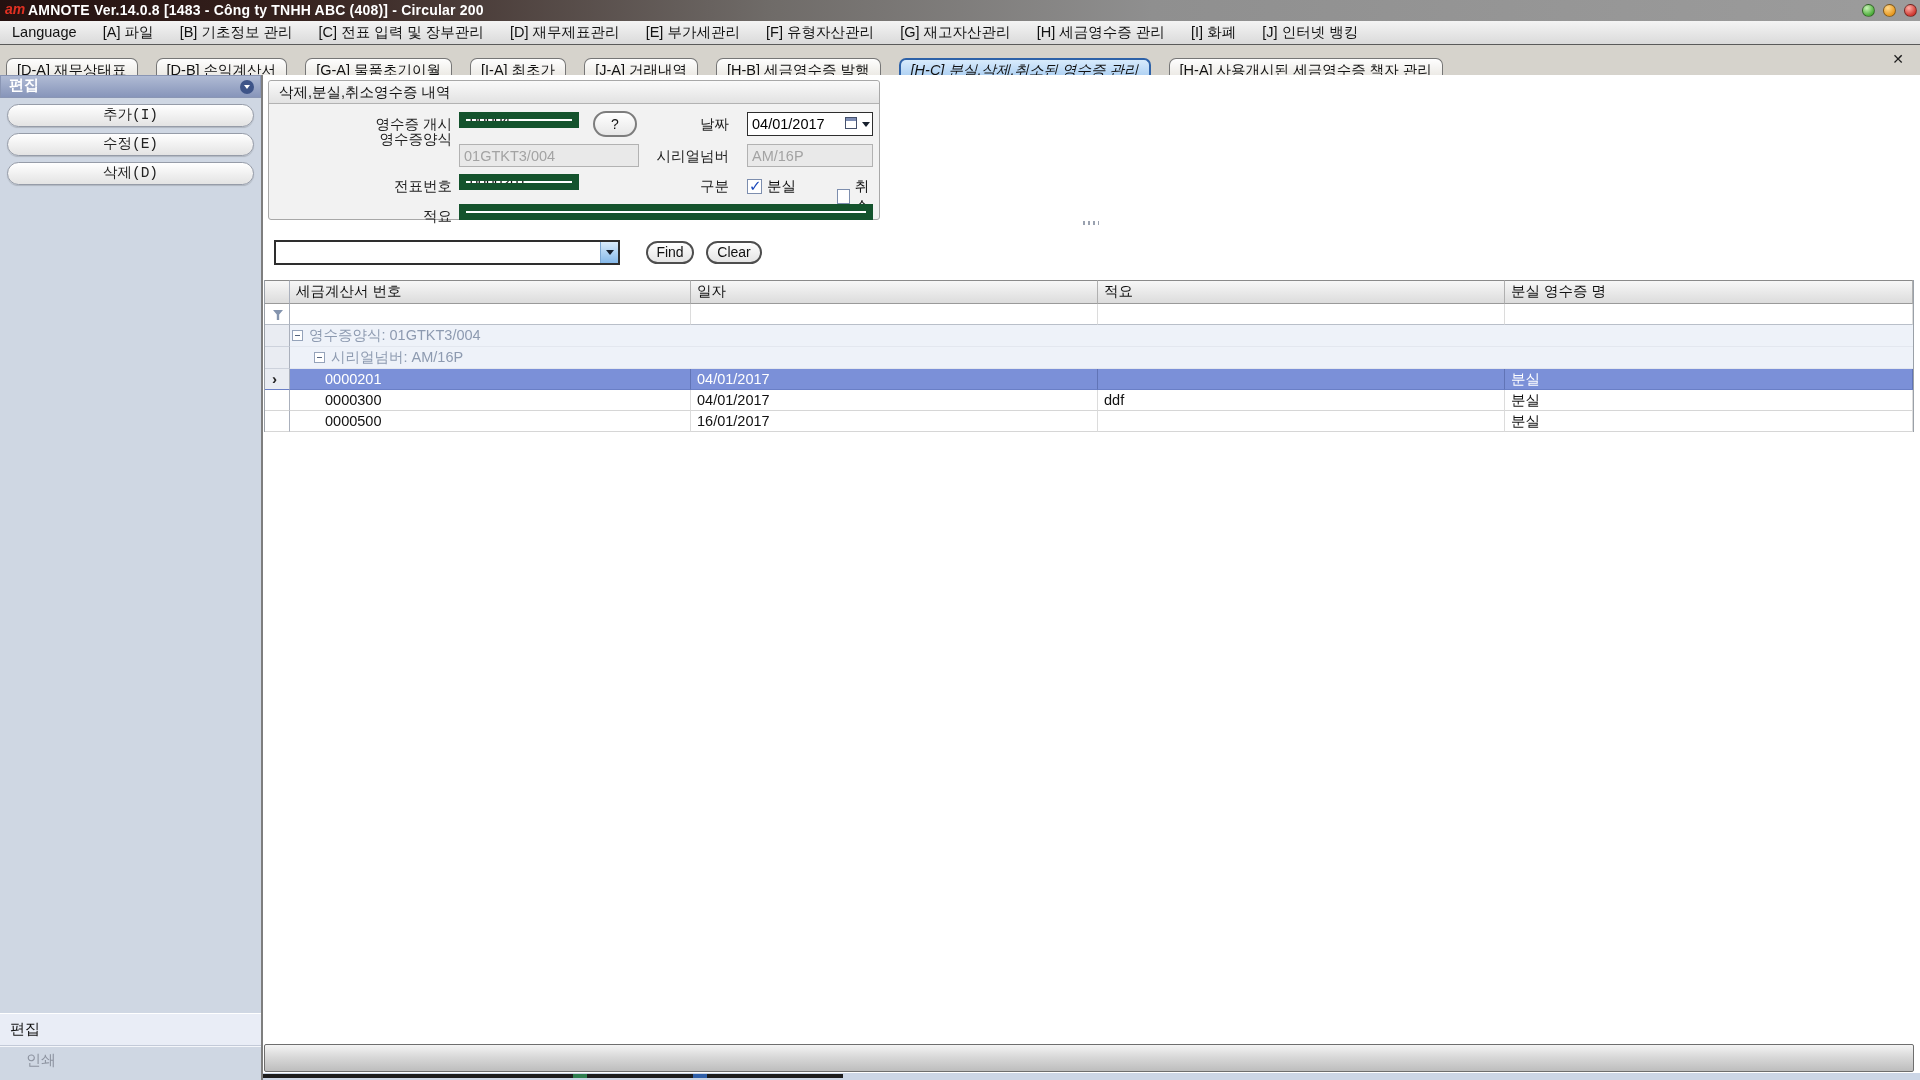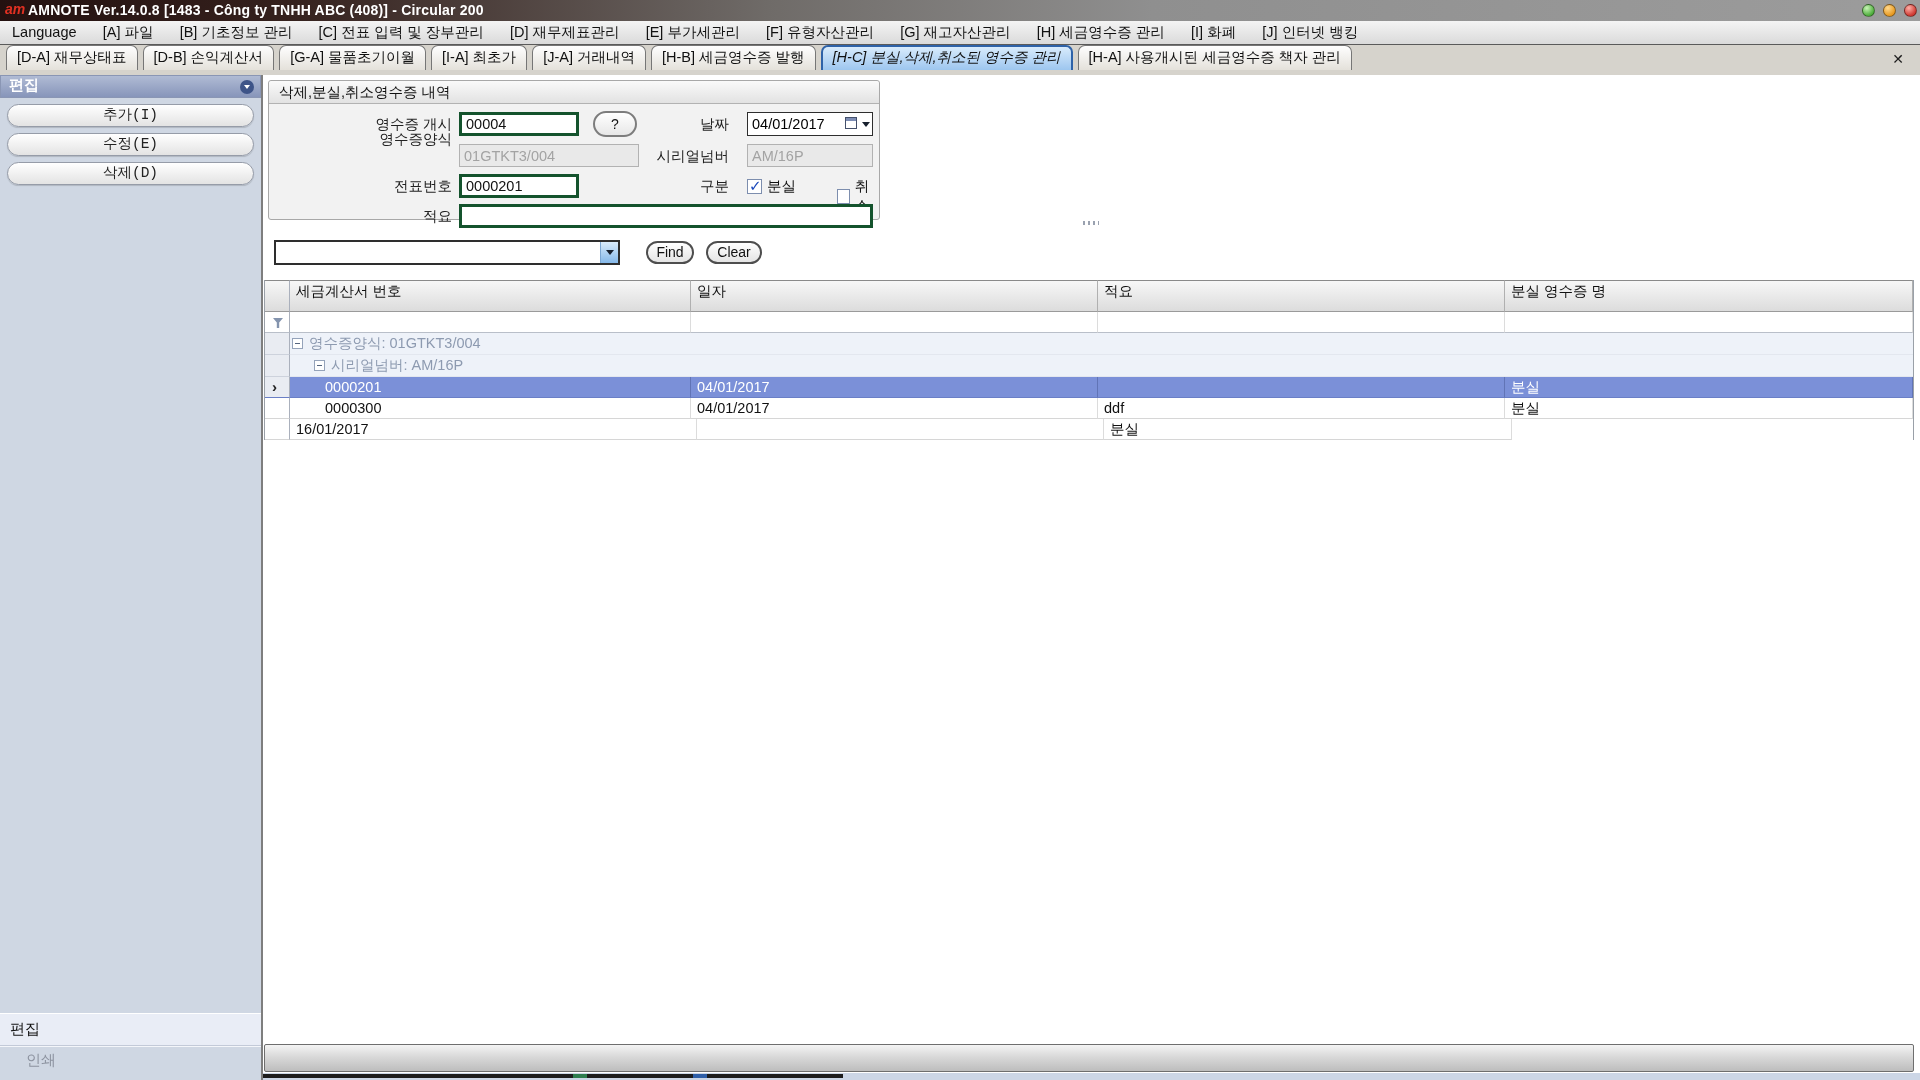--- a/index.html
+++ b/index.html
@@ -16,21 +16,21 @@
   .tl-max { left:1883px; background:radial-gradient(circle at 35% 28%,#ffd98e,#e89a22 70%); }
   .tl-close { left:1904px; background:radial-gradient(circle at 35% 28%,#ffb0a8,#cf3a32 70%); }
 
   
   .menubar { position:absolute; left:0; top:21px; width:1920px; height:24px;
     background:linear-gradient(#f4f4f4,#dadada); border-bottom:1px solid #5a5a5a; padding-left:1px; }
   .menubar .mi { display:inline-block; padding:0 11px; line-height:23px; font-size:14.5px; cursor:default; }
 
   
   .tabstrip { position:absolute; left:0; top:45px; width:1920px; height:30px; background:#d6d3cc; }
-  .tabs { position:absolute; left:6px; top:0; display:flex; gap:5px; }
+  .tabs { position:absolute; left:6px; top:13px; display:flex; gap:18px; }
   .tab { height:25px; line-height:23px; padding:0 10px; font-size:14.5px; white-space:nowrap;
     border:1px solid #767676; border-bottom:none; border-radius:7px 7px 0 0;
     background:linear-gradient(#fefefe,#e4e1da); cursor:default; }
   .tab.active { background:linear-gradient(#d8ebfc 0%,#9dc6ef 100%); border:2px solid #2e62a8; border-bottom:none; line-height:21px;font-style:italic; }
   .tab-close { position:absolute; right:16px; top:6px; font-size:14px; font-weight:bold; color:#1c1c1c; cursor:default; }
 
   
   .sidebar { position:absolute; left:0; top:75px; width:263px; height:1005px;
     background:#cfd7e3; border-right:2px solid #7e7e7e;font-family:Liberation Mono, monospace; }
   .side-header { height:23px; background:linear-gradient(#b0bbd4,#8795ba); border:1px solid #8a96b4;
@@ -50,21 +50,21 @@
   
   .main { position:absolute; left:263px; top:75px; width:1657px; height:1005px; background:#fff; }
 
   
   .form-panel { position:absolute; left:5px; top:5px; width:612px; height:140px;
     background:#f2f2f2; border:1px solid #a8a8a8; border-radius:3px; }
   .form-title { height:23px; line-height:22px; padding-left:10px; font-size:14.5px;
     background:linear-gradient(#fafafa,#e2e2e2); border-bottom:1px solid #b2b2b2; border-radius:3px 3px 0 0; }
   .flabel { position:absolute; width:175px; text-align:right; font-size:14.5px; line-height:24px; color:#222; }
   .flabel2 { position:absolute; width:120px; text-align:right; font-size:14.5px; line-height:24px; color:#222; }
-  .finput { position:absolute; height:24px; border:3px solid #14532d; background:#fff; font-size:14.5px;
+  .finput { position:absolute; height:16px; border:7px solid #14532d; background:#fff; font-size:14.5px;
     padding:0 4px; font-family:inherit; color:#111; }
   .finput.disabled { background:#e9e9e9; color:#a3a3a3; border:1px solid #b2b2b2; height:23px; }
   .help-btn { position:absolute; width:44px; height:26px; border:2px solid #7d7d7d; border-radius:13px;
     background:linear-gradient(#ffffff,#e7e7e7); text-align:center; line-height:22px; font-size:14px; cursor:default; }
   .date-wrap { position:absolute; height:24px; }
   .date-wrap input { width:100%; height:24px; border:1px solid #2e2e2e; background:#fff; font-size:14.5px; padding:0 26px 0 4px; font-family:inherit; }
   .cal-ico { position:absolute; right:16px; top:5px; width:12px; height:12px; border:1px solid #44506b; background:
     linear-gradient(#7d8db4 3px, transparent 3px); }
   .dd-arrow { position:absolute; width:0; height:0; border-left:4px solid transparent; border-right:4px solid transparent; border-top:5px solid #17202e; }
   .chk { position:absolute; display:flex; align-items:center; gap:5px; font-size:14.5px; }
@@ -85,21 +85,21 @@
   .combo .btn .dd-arrow { left:5px; top:8px; }
   .pill { position:absolute; top:1px; height:23px; border:2px solid #4e4e4e; border-radius:12px;
     background:linear-gradient(#ffffff,#e4e4e4); text-align:center; line-height:19px; font-size:14px; cursor:default; }
   .find-btn { left:372px; width:48px; }
   .clear-btn { left:432px; width:56px; }
 
   
   .grid { position:absolute; left:1px; top:205px; width:1650px; border-left:1px solid #9aa0a8; border-right:1px solid #9aa0a8; }
   .grow { display:flex; width:1648px; }
   .gcell { overflow:hidden; white-space:nowrap; }
-  .ghead { height:32px; }
+  .ghead { height:24px; }
   .ghead .gcell { background:linear-gradient(#f7f7f7,#dcdcdc); border-top:1px solid #8a8a8a;
     border-bottom:1px solid #9a9a9a; border-right:1px solid #b0b0b0; line-height:20px; padding-left:6px; font-size:14.5px; }
   .rowhdr { width:25px; flex:none; background:#e9ecf2; border-right:1px solid #aab0bc !important;
     border-bottom:1px solid #cdd2dc; position:relative; }
   .c1 { width:401px; flex:none; } .c2 { width:407px; flex:none; } .c3 { width:407px; flex:none; } .c4 { width:408px; flex:none; }
   .gfilter { height:21px; }
   .gfilter .gcell { background:#fff; border-right:1px solid #dcdcdc; border-bottom:1px solid #b9bfc9; }
   .funnel { position:absolute; left:8px; top:6px; width:10px; height:10px; background:#8494ae;
     clip-path:polygon(0 0,100% 0,62% 45%,62% 100%,38% 100%,38% 45%); }
   .ggroup { height:22px; }
@@ -272,20 +272,21 @@
     </div>
     <div class="grow gdata">
       <div class="gcell rowhdr"></div>
       <div class="gcell c1">0000300</div>
       <div class="gcell c2">04/01/2017</div>
       <div class="gcell c3">ddf</div>
       <div class="gcell c4">분실</div>
     </div>
     <div class="grow gdata">
       <div class="gcell rowhdr"></div>
+      <div class="gcell c1">0000500</div>
       <div class="gcell c2">16/01/2017</div>
       <div class="gcell c3"></div>
       <div class="gcell c4">분실</div>
     </div>
   </div>
 
   <div class="bottom-bar"></div>
 </div>
 
 <div class="bottom-strip">

